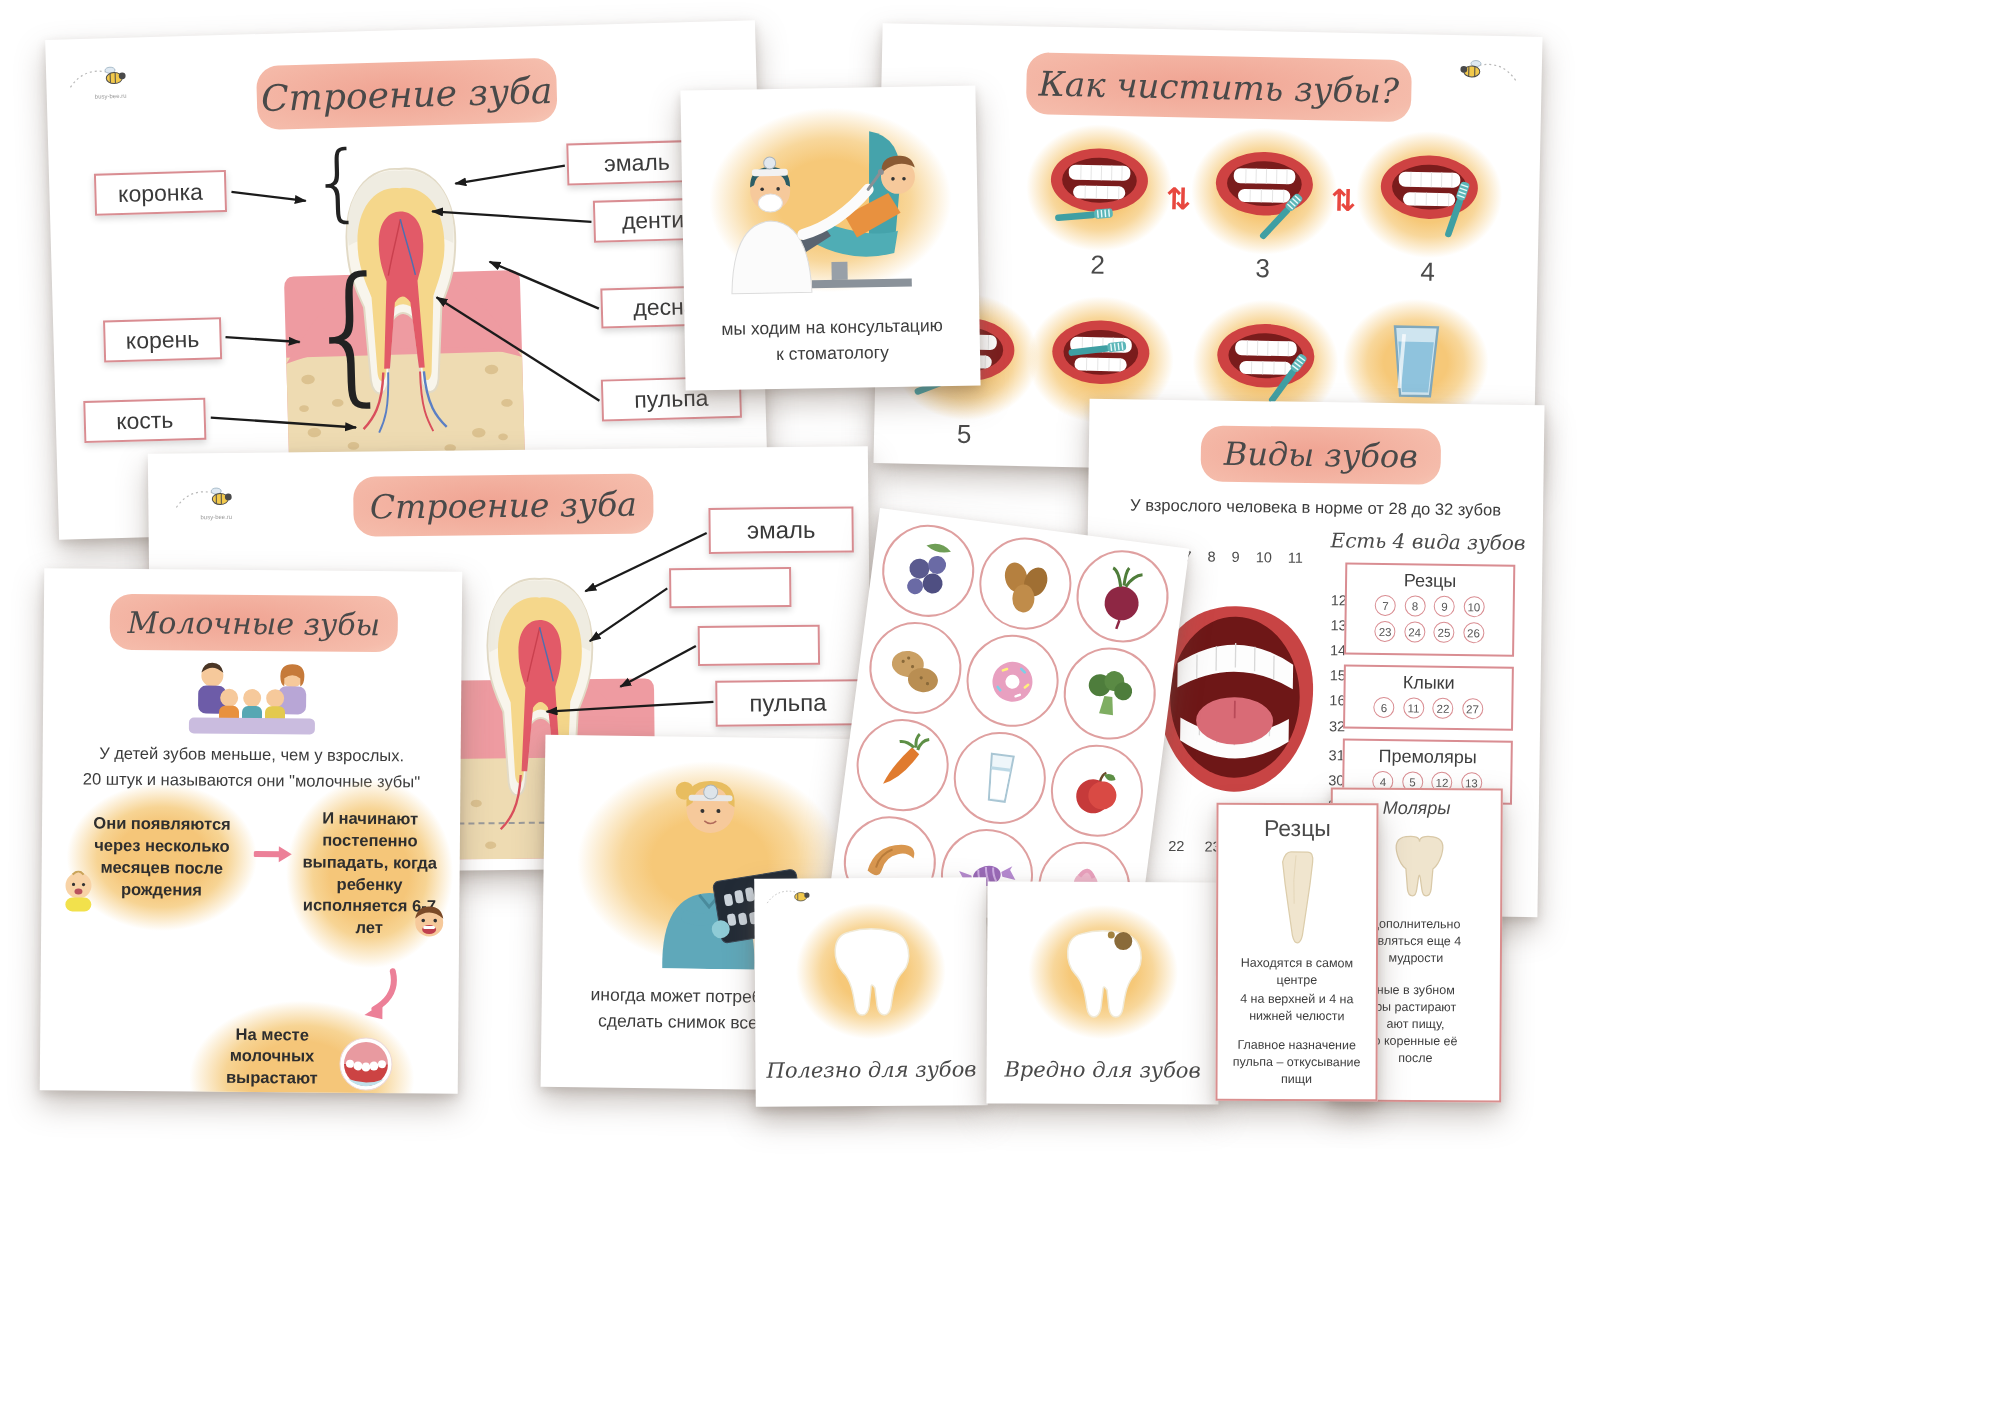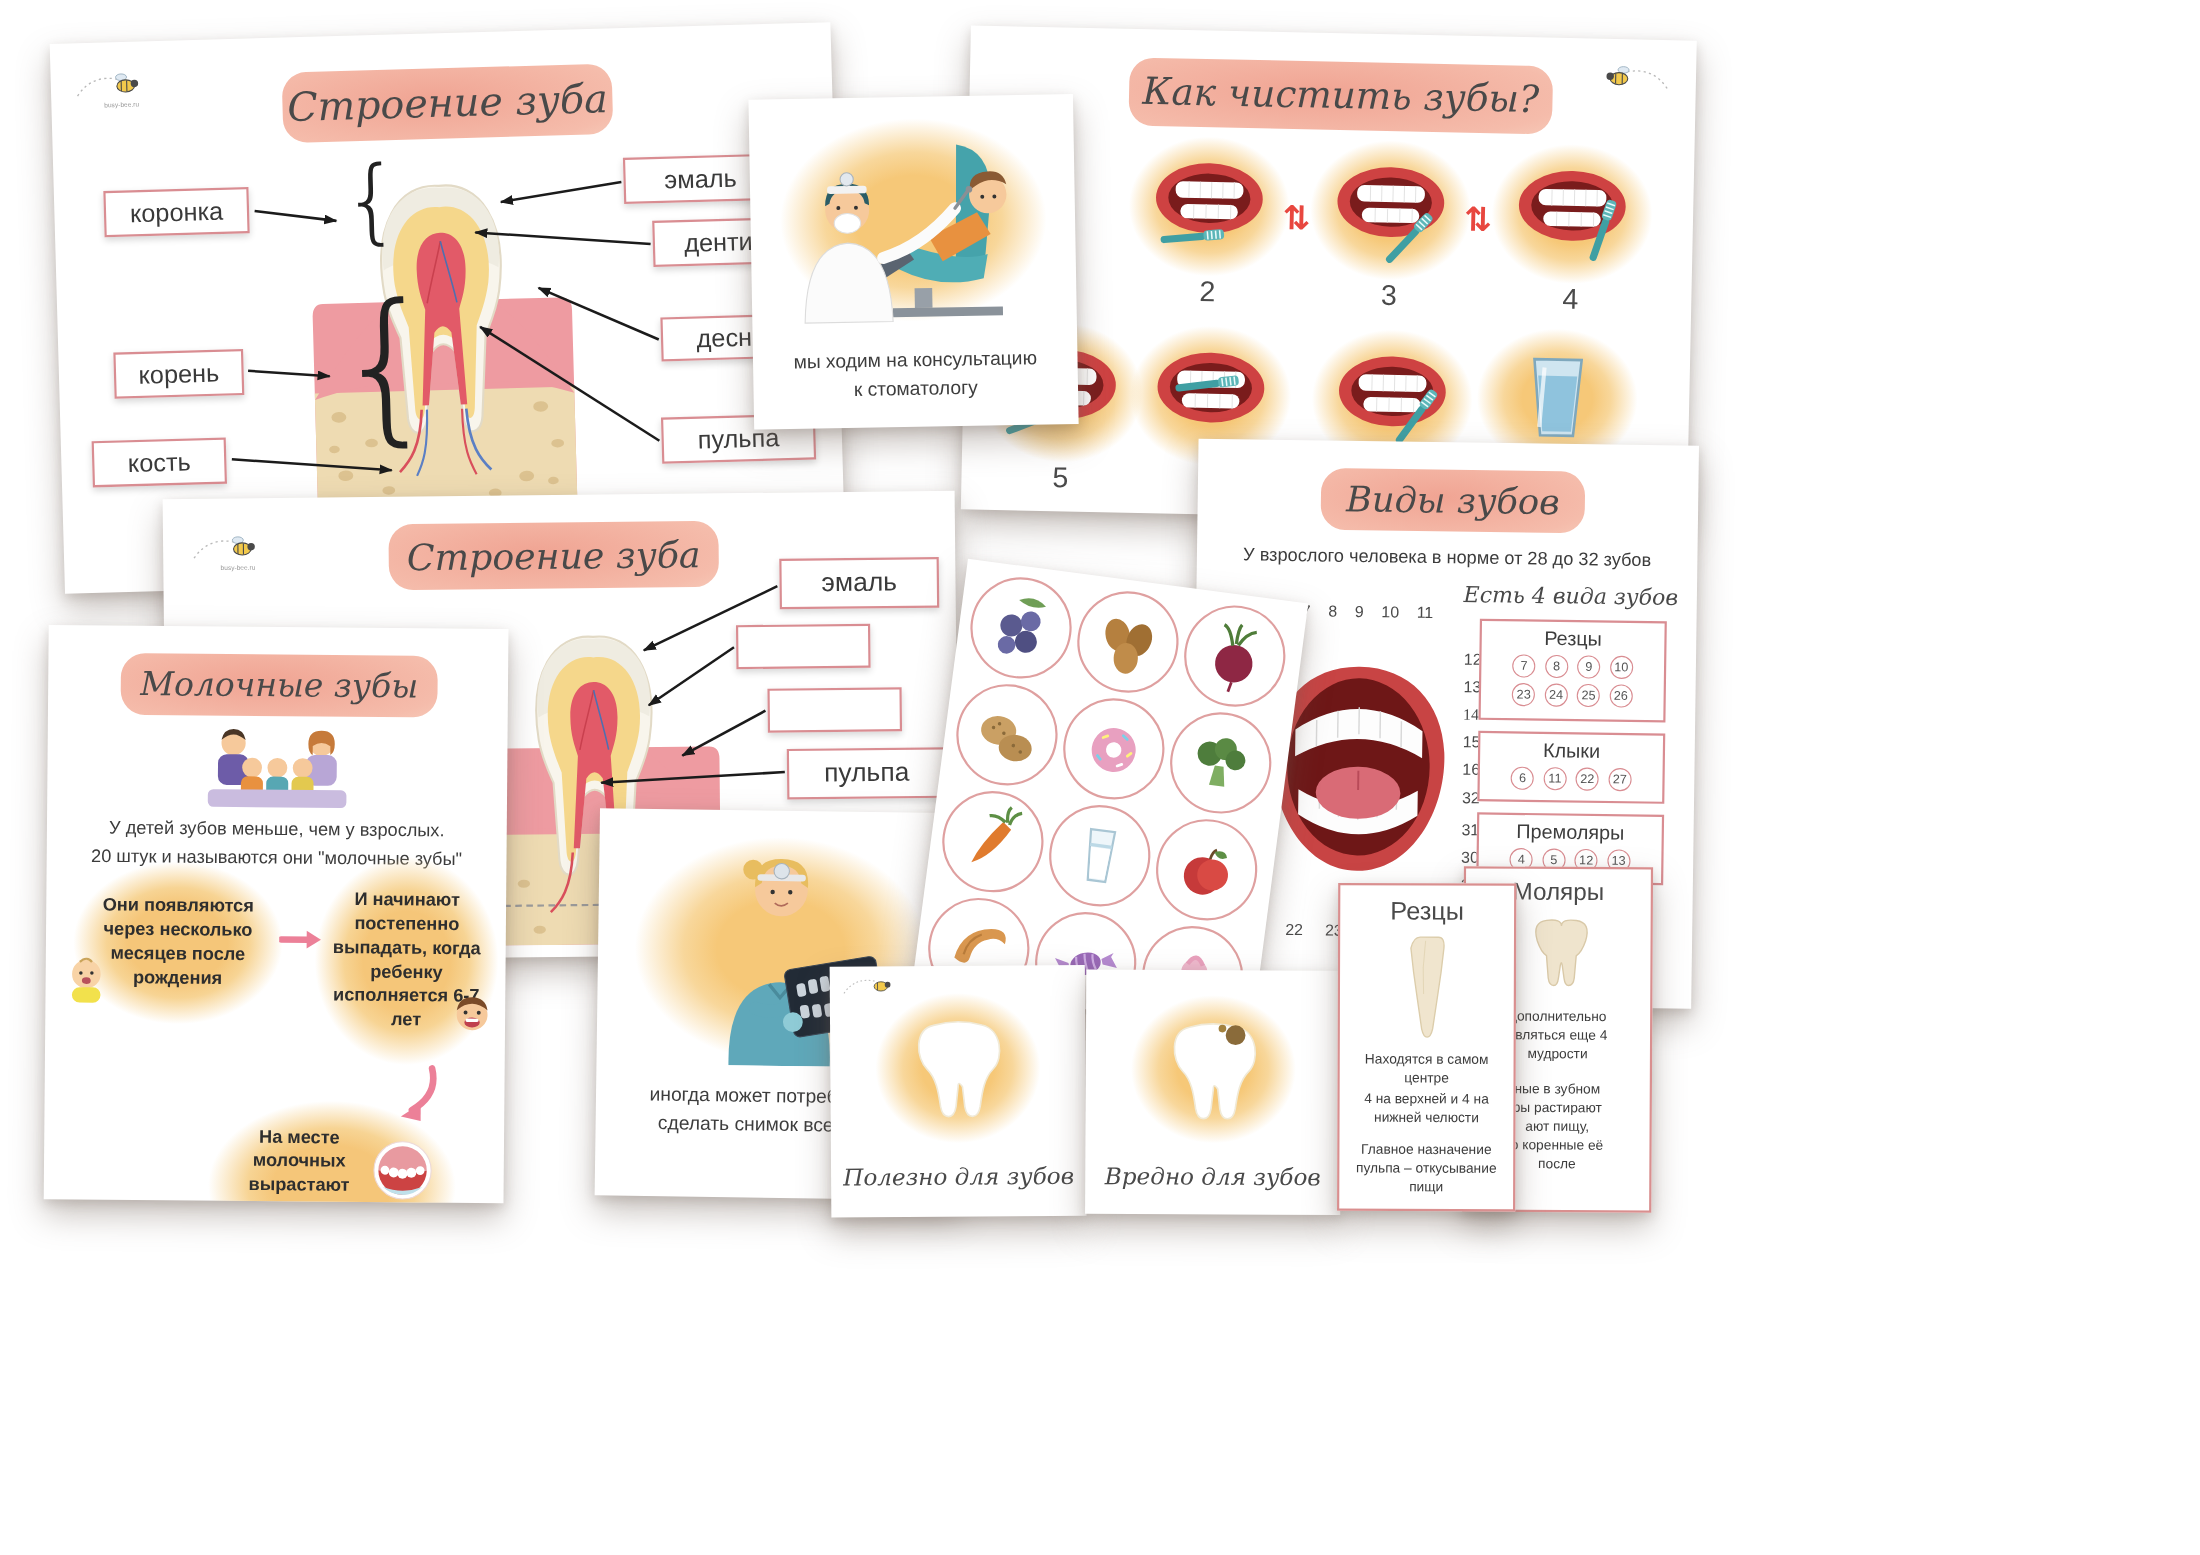--- a/index.html
+++ b/index.html
@@ -417,21 +417,21 @@
         <path d="M100,173 V150"></path>
         <path d="M120,170 V146"></path>
         <path d="M140,162 V140"></path>
     </g>
     <ellipse cx="100" cy="145" rx="44" ry="27" fill="#d96b76"></ellipse>
     <path d="M100,122 v20" stroke="#b84a58" stroke-width="2"></path>
   </svg>
 
   <span class="mnum" style="left:244px;top:190px;">12</span>
   <span class="mnum" style="left:244px;top:215px;">13</span>
-  <span class="mnum" style="left:244px;top:240px;font-family:Liberation Serif, serif;">14</span>
+  <span class="mnum" style="left:244px;top:240px;">14</span>
   <span class="mnum" style="left:244px;top:265px;">15</span>
   <span class="mnum" style="left:244px;top:290px;">16</span>
   <span class="mnum" style="left:244px;top:316px;">32</span>
   <span class="mnum" style="left:244px;top:345px;">31</span>
   <span class="mnum" style="left:244px;top:370px;">30</span>
   <span class="mnum" style="left:244px;top:395px;">29</span>
   <span class="mnum" style="left:85px;top:438px;word-spacing:16px;">22 23 24</span>
 
   <div class="gbox" style="left:258px;top:160px;width:170px;height:92px;">
     <div class="gname">Резцы</div>
@@ -734,21 +734,21 @@
   <div class="wc-yellow" style="left:38px;top:20px;width:156px;height:140px;"></div>
   <svg viewBox="0 0 100 110" style="position:absolute;left:66px;top:34px;width:100px;height:110px;">
     <path d="M28,18 C10,22 12,48 22,58 C30,66 32,78 34,92 C36,104 46,104 48,92 L50,74 Q50,68 54,74 L56,92 C58,104 68,104 70,92 C72,78 74,66 82,58 C92,48 90,22 72,18 C58,14 42,14 28,18 Z" fill="#ffffff" stroke="#f0ead8" stroke-width="1.5"></path>
     <circle cx="70" cy="25" r="9" fill="#8a6b3a"></circle>
     <circle cx="58" cy="19" r="3.5" fill="#a3823f"></circle>
   </svg>
   <div class="cap2 script" style="left:0;right:0;top:176px;font-size:21px;">Вредно для зубов</div>
 </div>
 
 <div class="card bordered" style="left:1330px;top:788px;width:172px;height:314px;transform:rotate(.3deg);z-index:8;">
-  <div class="gtitle" style="top:8px;font-size:22px;">Моляры</div>
+  <div class="gtitle" style="top:8px;font-size:18px;font-style:italic;">Моляры</div>
   <svg viewBox="0 0 80 90" style="position:absolute;left:48px;top:40px;width:78px;height:76px;">
     <path d="M14,30 q-6,-20 10,-22 q16,-2 16,6 q0,-8 16,-6 q16,2 10,22 q-4,12 -10,16 l-2,24 q-1,8 -6,8 q-4,0 -5,-8 l-2,-14 q-1,-5 -2,0 l-2,14 q-1,8 -5,8 q-5,0 -6,-8 l-2,-24 q-6,-4 -10,-16 z" fill="#efe4cd" stroke="#d9c9a8" stroke-width="1.5"></path>
   </svg>
   <div class="small-lines" style="top:126px;">
     <div>дополнительно</div>
     <div>являться еще 4</div>
     <div>мудрости</div>
   </div>
   <div class="small-lines" style="top:192px;">
     <div>ные в зубном</div>

